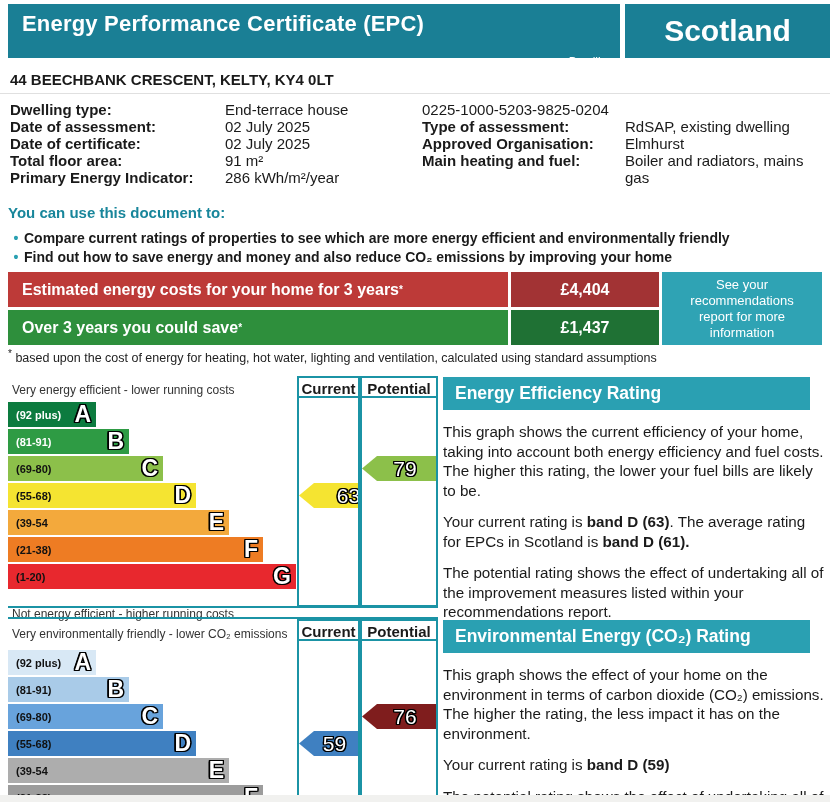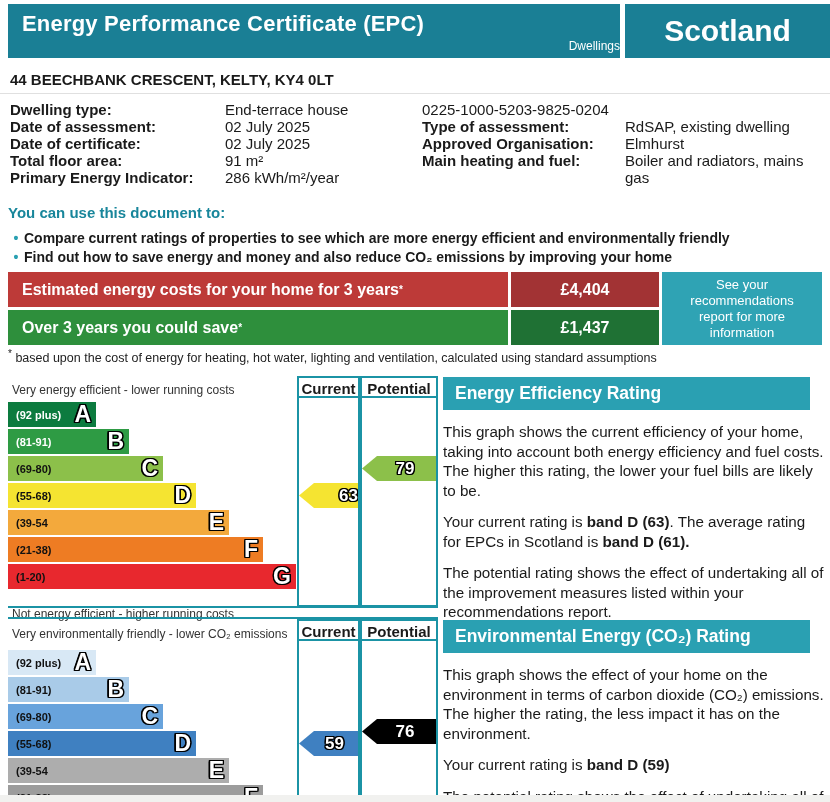--- a/index.html
+++ b/index.html
@@ -4,21 +4,21 @@
 <style>
   * { margin:0; padding:0; box-sizing:border-box; }
   html,body { background:#ffffff; }
   body { font-family:"Liberation Sans","DejaVu Sans",sans-serif; color:#1a1a1a; }
   .page { position:relative; width:830px; height:802px; overflow:hidden; background:#fff; }
 
   
   .header-row { position:absolute; top:4px; left:8px; right:0; height:54px; display:flex; }
   .header-main { flex:1; background:#1a7f95; color:#fff; padding:7px 0 0 14px; }
   .header-main h1 { font-size:22px; font-weight:bold; letter-spacing:0.2px; }
-  .header-sub { font-size:12px; margin-top:2px;text-align:right; }
+  .header-sub { font-size:12px; margin-top:18px;text-align:right; }
   .header-gap { width:5px; background:#fff; }
   .header-region { width:205px; background:#1a7f95; color:#fff; display:flex; align-items:center; justify-content:center; font-size:30px; font-weight:bold; }
 
   
   .address { position:absolute; top:71px; left:10px; font-size:15px; font-weight:bold; }
   .rule { position:absolute; top:93px; left:0; right:0; border-top:1px solid #e0e0e0; }
   .details { position:absolute; top:101px; left:10px; right:4px; display:flex; font-size:15px; line-height:17px; }
   .details-left { width:412px; }
   .details-right { flex:1; }
   .drow { display:flex; }
@@ -73,21 +73,21 @@
 
   .col { position:absolute; border:2px solid #1b93a5; background:transparent; z-index:2; }
   .col-current { left:289px; width:63px; }
   .col-potential { left:352px; width:78px; }
   .chart1 .col { top:1px; height:231px; }
   .chart2 .col { top:2px; height:198px; }
   .col-header { height:20px; border-bottom:2px solid #1b93a5; text-align:center; font-size:15px; font-weight:bold; padding-top:2px; }
 
   .arrow { position:absolute; height:25px; z-index:3; display:flex; align-items:center; justify-content:center;
            padding-left:12px; clip-path:polygon(0 50%, 15px 0, 100% 0, 100% 100%, 15px 100%); }
-  .arrow-num { font-size:17px; font-weight:bold; color:#fff;
+  .arrow-num { font-size:21px; font-weight:normal; color:#fff;
     text-shadow:-1.3px -1.3px 0 #000, 1.3px -1.3px 0 #000, -1.3px 1.3px 0 #000, 1.3px 1.3px 0 #000,
                 -1.3px 0 0 #000, 1.3px 0 0 #000, 0 -1.3px 0 #000, 0 1.3px 0 #000; }
   .ar-cur { left:291px; width:59px; }
   .ar-pot { left:354px; width:74px; }
 
   
   .panel { position:absolute; left:443px; width:387px; }
   .panel1 { top:377px; }
   .panel2 { top:620px; }
   .panel-heading { background:#2aa0b2; color:#fff; font-size:17.5px; font-weight:bold; width:367px; padding:6px 0 6px 12px; }
@@ -270,21 +270,21 @@
     <div class="col col-current">
         <div class="col-header">Current</div>
       </div>
     <div class="col col-potential">
         <div class="col-header">Potential</div>
       </div>
 
     <div class="arrow ar-cur" style="top:114px; background:#3f80c1;">
         <span class="arrow-num">59</span>
       </div>
-    <div class="arrow ar-pot" style="top:102px; background:#000000;">
+    <div class="arrow ar-pot" style="top:87px; background:#7f1d1d;">
         <span class="arrow-num">76</span>
       </div>
   </div>
 
   <div class="panel panel2">
     <div class="panel-heading">Environmental Energy (CO₂) Rating</div>
     <p>This graph shows the effect of your home on the environment in terms of carbon dioxide (CO₂) emissions. The higher the rating, the less impact it has on the environment.</p>
     <p><span>Your current rating is </span><b>band D (59)</b></p>
     <p>The potential rating shows the effect of undertaking all of the improvement measures listed within your</p>
   </div>

